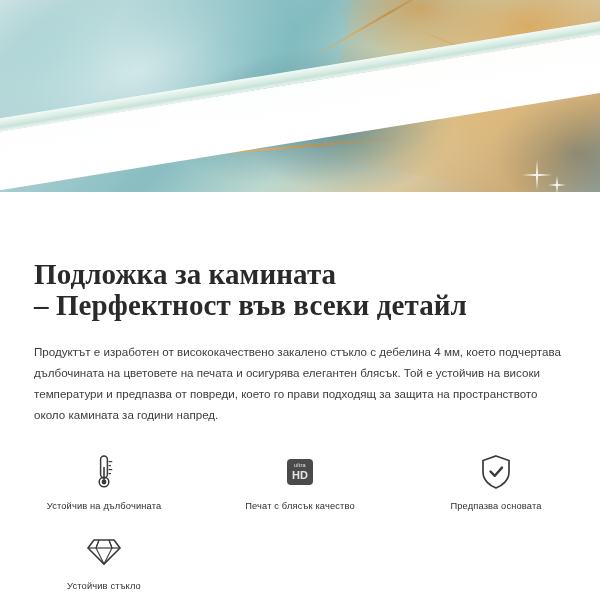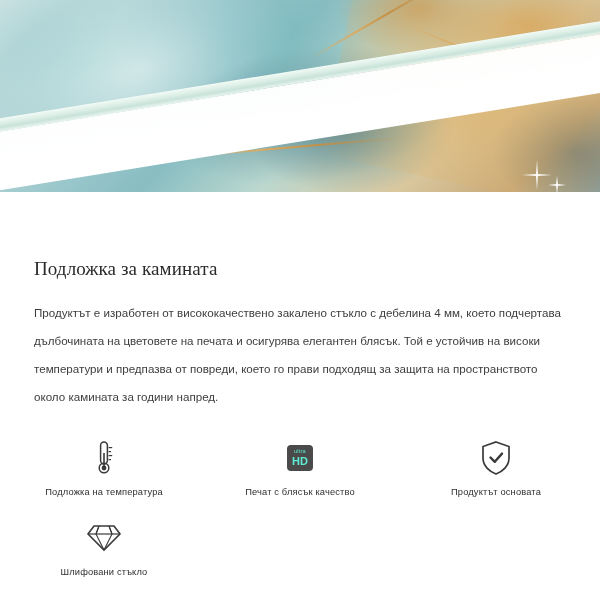--- a/index.html
+++ b/index.html
@@ -117,31 +117,31 @@
   .sparkle.s2 { left: 548px; top: 176px; width: 18px; height: 18px; }
   .sparkle.s2:before { top: 8px; width: 18px; }
   .sparkle.s2:after { left: 8px; height: 18px; }
 
   
   .content {
     padding: 22px 34px 0 34px;
   }
   .headline {
     font-family: "Liberation Serif", serif;
-    font-size: 19px;
+    font-size: 29px;
     line-height: 31px;
     color: #2a2a2a;
-    font-weight: 400;
+    font-weight: 700;
     letter-spacing: 0.1px;
   }
   .headline .line2 { display: block; }
   .paragraph {
     margin-top: 15px;
     font-size: 11.6px;
-    line-height: 28px;
+    line-height: 21px;
     color: #3d3d3d;
     max-width: 530px;
   }
 
   
   .features {
     margin-top: 26px;
     display: grid;
     grid-template-columns: repeat(3, 1fr);
     grid-template-rows: 76px 76px;
@@ -165,21 +165,21 @@
     margin-top: 8px;
     font-size: 9.3px;
     color: #2f2f2f;
     text-align: center;
     letter-spacing: 0.15px;
   }
   .ultrahd {
     width: 26px; height: 26px;
     border-radius: 4px;
     background: #4a4a4a;
-    color: #5eead4;
+    color: #e5e5e5;
     display: flex;
     flex-direction: column;
     align-items: center;
     justify-content: center;
     line-height: 1;
   }
   .ultrahd .u1 { font-size: 5.6px; letter-spacing: 0.2px; }
   .ultrahd .u2 { font-size: 11px; font-weight: bold; margin-top: 1px; }
   svg { display: block; }
 </style>
@@ -202,71 +202,72 @@
       <div class="under"></div>
     </div>
     <div class="sparkle"></div>
     <div class="sparkle s2"></div>
     <div class="hero-mask-bottom"></div>
   </div>
 
   <div class="content">
     <h1 class="headline">
       <span>Подложка за камината</span>
+      <span class="line2">– Перфектност във всеки детайл</span>
     </h1>
     <p class="paragraph">Продуктът е изработен от висококачествено закалено стъкло с дебелина 4 мм, което подчертава дълбочината на цветовете на печата и осигурява елегантен блясък. Той е устойчив на високи температури и предпазва от повреди, което го прави подходящ за защита на пространството около камината за години напред.</p>
   </div>
 
   <div class="features">
 
     <div class="feature">
       <div class="glyph">
         <svg width="20" height="38" viewBox="0 0 20 38">
           <rect x="6.6" y="3" width="6.8" height="22" rx="3.4" fill="none" stroke="#3a3a3a" stroke-width="1.5"></rect>
           <circle cx="10" cy="29" r="4.8" fill="none" stroke="#3a3a3a" stroke-width="1.5"></circle>
           <circle cx="10" cy="29" r="2.4" fill="#3a3a3a"></circle>
           <rect x="9.2" y="14" width="1.6" height="13" fill="#3a3a3a"></rect>
           <rect x="14.6" y="8" width="3.6" height="1.2" fill="#3a3a3a"></rect>
           <rect x="14.6" y="12" width="2.4" height="1.2" fill="#3a3a3a"></rect>
           <rect x="14.6" y="16" width="3.6" height="1.2" fill="#3a3a3a"></rect>
           <rect x="14.6" y="20" width="2.4" height="1.2" fill="#3a3a3a"></rect>
         </svg>
       </div>
-      <div class="caption">Подложка на температура</div>
+      <div class="caption">Устойчив на дълбочината</div>
     </div>
 
     <div class="feature">
       <div class="glyph">
         <div class="ultrahd">
           <span class="u1">ultra</span>
           <span class="u2">HD</span>
         </div>
       </div>
       <div class="caption">Печат с блясък качество</div>
     </div>
 
     <div class="feature">
       <div class="glyph">
         <svg width="32" height="36" viewBox="0 0 32 36">
           <path d="M16 2 L29 6.5 V18 C29 26 22.5 31.5 16 34 C9.5 31.5 3 26 3 18 V6.5 Z" fill="none" stroke="#3a3a3a" stroke-width="1.7"></path>
           <path d="M10.5 17.5 L14.8 21.8 L22 13.6" fill="none" stroke="#3a3a3a" stroke-width="2.4" stroke-linecap="round" stroke-linejoin="round"></path>
         </svg>
       </div>
-      <div class="caption">Продуктът основата</div>
+      <div class="caption">Предпазва основата</div>
     </div>
 
     <div class="feature">
       <div class="glyph">
         <svg width="36" height="30" viewBox="0 0 36 30">
           <path d="M8 3 H28 L34 11 L18 27 L2 11 Z" fill="none" stroke="#3a3a3a" stroke-width="1.6"></path>
           <path d="M2 11 H34" fill="none" stroke="#3a3a3a" stroke-width="1.2"></path>
           <path d="M13 3 L10 11 L18 27" fill="none" stroke="#3a3a3a" stroke-width="1.1"></path>
           <path d="M23 3 L26 11 L18 27" fill="none" stroke="#3a3a3a" stroke-width="1.1"></path>
           <path d="M10 11 L13 3 M26 11 L23 3" fill="none" stroke="#3a3a3a" stroke-width="1.1"></path>
         </svg>
       </div>
-      <div class="caption">Шлифовани стъкло</div>
+      <div class="caption">Устойчив стъкло</div>
     </div>
 
 
 
   </div>
 </div>
 
 </body></html>

